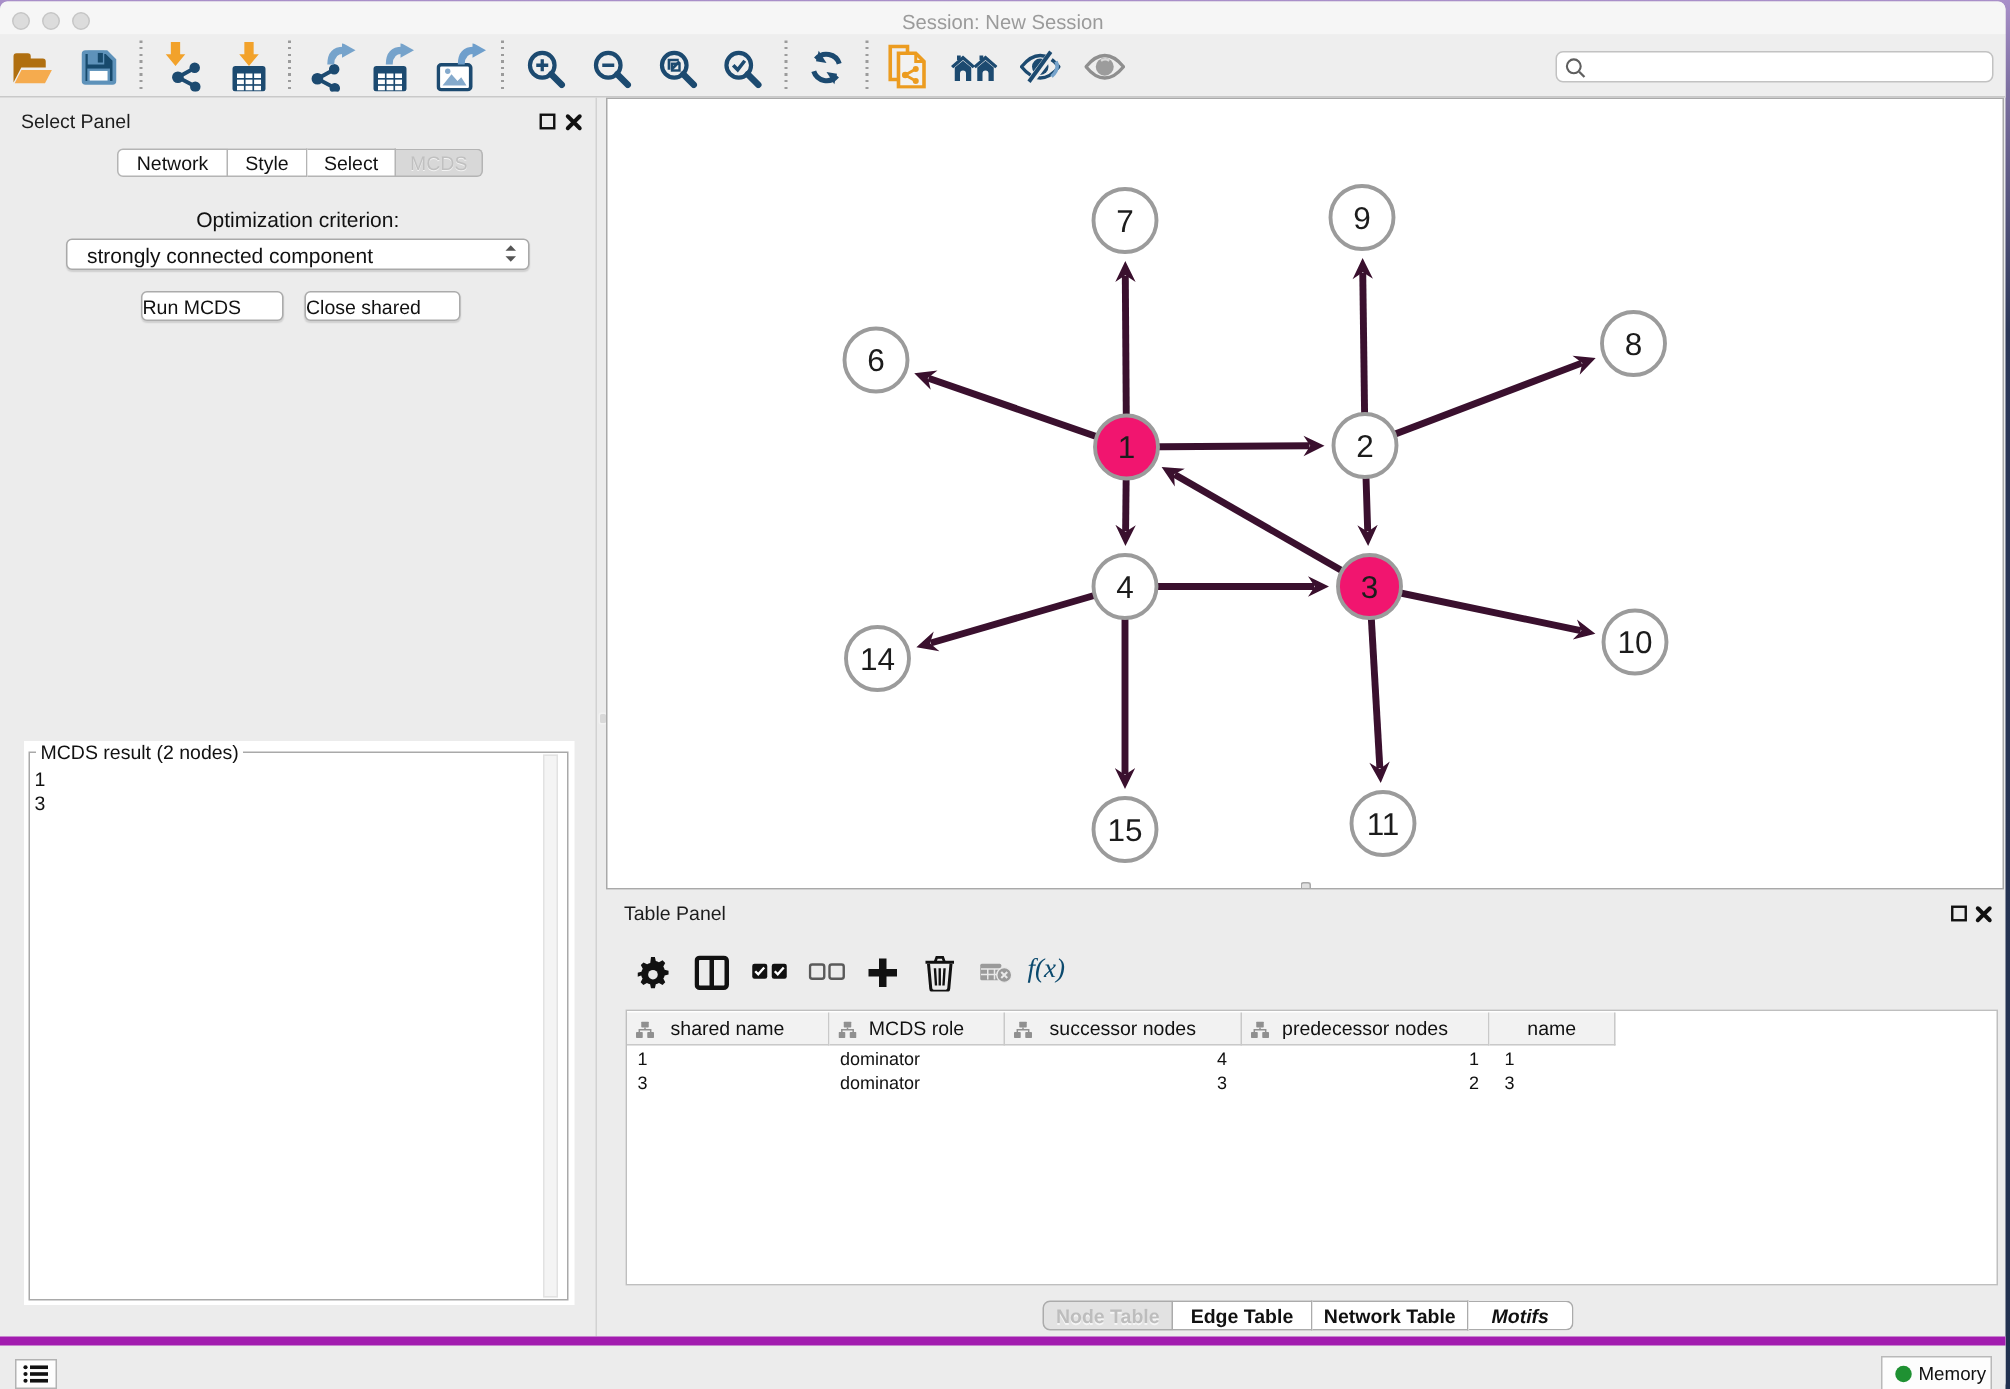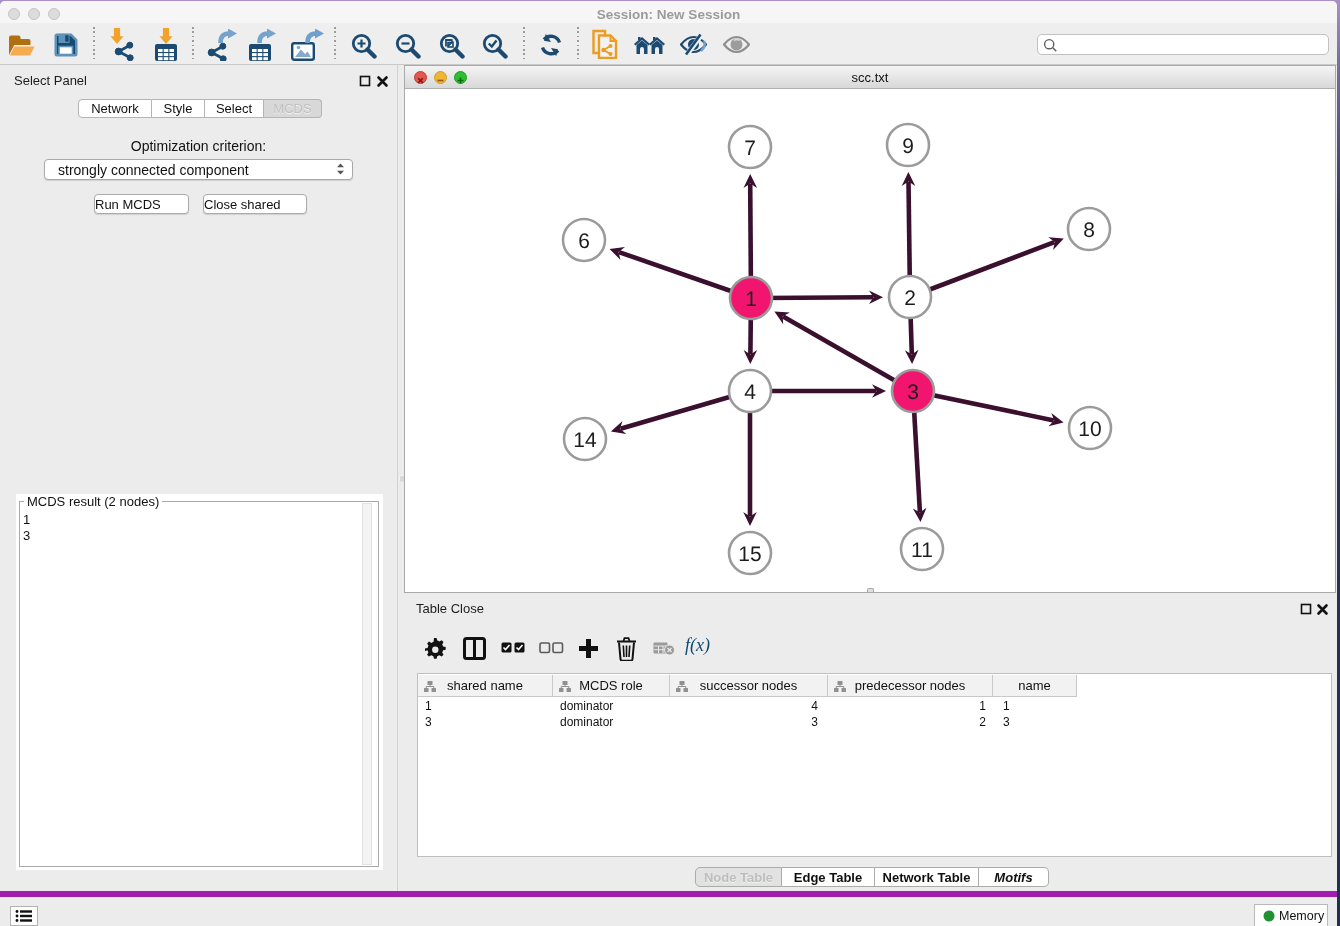--- a/index.html
+++ b/index.html
@@ -4,21 +4,21 @@
 <style>
   * { margin:0; padding:0; box-sizing:border-box; }
   html,body { width:1340px; height:926px; overflow:hidden; }
   body { font-family:"Liberation Sans",sans-serif;
          background:linear-gradient(180deg,#a98fc9 0px,#7c6fa0 60px,#2a3657 220px,#20304f 926px); }
   .abs { position:absolute; }
   #app { position:absolute; left:0; top:1px; width:1337px; height:925px;
          background:#ececec; border-radius:5px 5px 4px 4px; filter:brightness(1); }
   
   #titlebar { position:absolute; left:0; top:0; width:100%; height:22px;
-              background:#f6f6f6; border-radius:5px 5px 0 0;font-weight:bold; }
+              background:#f6f6f6; border-radius:5px 5px 0 0; }
   .tl { position:absolute; top:7px; width:12px; height:12px; border-radius:50%;
         background:#dcdcdc; border:1px solid #c6c6c6; }
   #wtitle { position:absolute; top:6px; left:0; width:100%; text-align:center;
             font-size:13.5px; color:#9b9b9b; }
   
   #toolbar { position:absolute; left:0; top:22px; width:100%; height:42px;
              background:#eeeeee; border-bottom:1px solid #c9c9c9; }
   .tbsep { position:absolute; top:4px; height:34px; width:2px;
            background:repeating-linear-gradient(180deg,#9b9b9b 0 1.6px,rgba(0,0,0,0) 1.6px 4.4px); }
   .ticon { position:absolute; top:7px; }
@@ -271,32 +271,20 @@
   <div id="mcdsbox">
     <div id="mcdsborder"></div>
     <div id="mcdslegend">MCDS result (2 nodes)</div>
     <div id="mcdsvals">1<br>3</div>
     <div id="mcdsscroll"></div>
   </div>
   <div class="vline" style="left:397px; top:64px; height:826px;"></div>
   <div class="abs" style="left:399px; top:474px; width:6px; height:8px; background:#d9d9d9; border:1px solid #f2f2f2; border-radius:2px;"></div>
 
   <div id="netwin">
-    <div id="nettitle">
-      <div class="mac" style="left:9px; background:#e2574e; border:1px solid #c33b33;"><svg width="11" height="11" viewBox="0 0 11 11">
-            <path d="M3.2 3.2 L7.8 7.8 M7.8 3.2 L3.2 7.8" stroke="#7e1810" stroke-width="1.6"></path>
-          </svg></div>
-      <div class="mac" style="left:29px; background:#efb633; border:1px solid #d29b23;"><svg width="11" height="11" viewBox="0 0 11 11">
-            <path d="M2.5 5.5 H8.5" stroke="#985d12" stroke-width="1.7"></path>
-          </svg></div>
-      <div class="mac" style="left:49px; background:#2ebe32; border:1px solid #1f9b24;"><svg width="11" height="11" viewBox="0 0 11 11">
-            <path d="M2.5 5.5 H8.5 M5.5 2.5 V8.5" stroke="#0e6a12" stroke-width="1.6"></path>
-          </svg></div>
-      <div class="txt">scc.txt</div>
-    </div>
     <svg class="graph" width="932" height="503" viewBox="0 0 932 503" font-family="&quot;Liberation Sans&quot;,sans-serif" text-rendering="geometricPrecision">
         <filter id="gaa" x="-5%" y="-5%" width="110%" height="110%">
           <feComponentTransfer>
             <feFuncA type="identity"></feFuncA>
           </feComponentTransfer>
         </filter>
         <line x1="347.0" y1="210.0" x2="346.2" y2="96.0" stroke="#3a102e" stroke-width="4.6"></line>
         <polygon points="346.2,86.0 353.1,100.0 346.2,95.5 339.5,100.0" fill="#3a102e"></polygon>
         <line x1="347.0" y1="210.0" x2="215.0" y2="164.1" stroke="#3a102e" stroke-width="4.6"></line>
         <polygon points="205.5,160.9 221.0,159.0 214.5,164.0 216.5,171.9" fill="#3a102e"></polygon>
@@ -343,21 +331,21 @@
         <circle cx="518" cy="461" r="21" fill="#ffffff" stroke="#9b9b9b" stroke-width="2.6"></circle>
         <text x="518" y="468.5" text-anchor="middle" font-size="21" fill="#1c1c1c" filter="url(#gaa)">11</text>
         <circle cx="181" cy="351" r="21" fill="#ffffff" stroke="#9b9b9b" stroke-width="2.6"></circle>
         <text x="181" y="358.5" text-anchor="middle" font-size="21" fill="#1c1c1c" filter="url(#gaa)">14</text>
         <circle cx="346" cy="465" r="21" fill="#ffffff" stroke="#9b9b9b" stroke-width="2.6"></circle>
         <text x="346" y="472.5" text-anchor="middle" font-size="21" fill="#1c1c1c" filter="url(#gaa)">15</text>
       </svg>
     <div id="netgrip"></div>
   </div>
 
-  <div id="tpheader">Table Close</div>
+  <div id="tpheader">Table Panel</div>
   <svg class="abs" style="left:1300px; top:602px;" width="12" height="12" viewBox="0 0 12 12">
       <rect x="1.5" y="1.5" width="9" height="9" fill="none" stroke="#111" stroke-width="1.6"></rect>
     </svg>
     <svg class="abs" style="left:1316px; top:602px;" width="13" height="13" viewBox="0 0 13 13">
       <path d="M2.5 2.5 L10.5 10.5 M10.5 2.5 L2.5 10.5" stroke="#111" stroke-width="2.6" stroke-linecap="round"></path>
     </svg>
   <div id="tptoolbar">
       <svg class="abs" style="left:8px; top:9px;" width="21" height="24" viewBox="0 0 21 24">
         <path d="M9 0 h2.6 l.6 2.6 a7 7 0 0 1 2.1.9 l2.4-1.3 1.8 1.8 -1.3 2.4 a7 7 0 0 1 .9 2.1 l2.6.6 v2.6 l-2.6.6 a7 7 0 0 1 -.9 2.1 l1.3 2.4 -1.8 1.8 -2.4-1.3 a7 7 0 0 1 -2.1.9 l-.6 2.6 H9 l-.6-2.6 a7 7 0 0 1 -2.1-.9 l-2.4 1.3 -1.8-1.8 1.3-2.4 a7 7 0 0 1 -.9-2.1 L0 13.1 v-2.6 l2.6-.6 a7 7 0 0 1 .9-2.1 L2.2 5.4 4 3.6 6.4 4.9 a7 7 0 0 1 2.1-.9 Z" fill="#111"></path>
         <circle cx="10.3" cy="11.8" r="3.2" fill="#e9e9e9"></circle>

